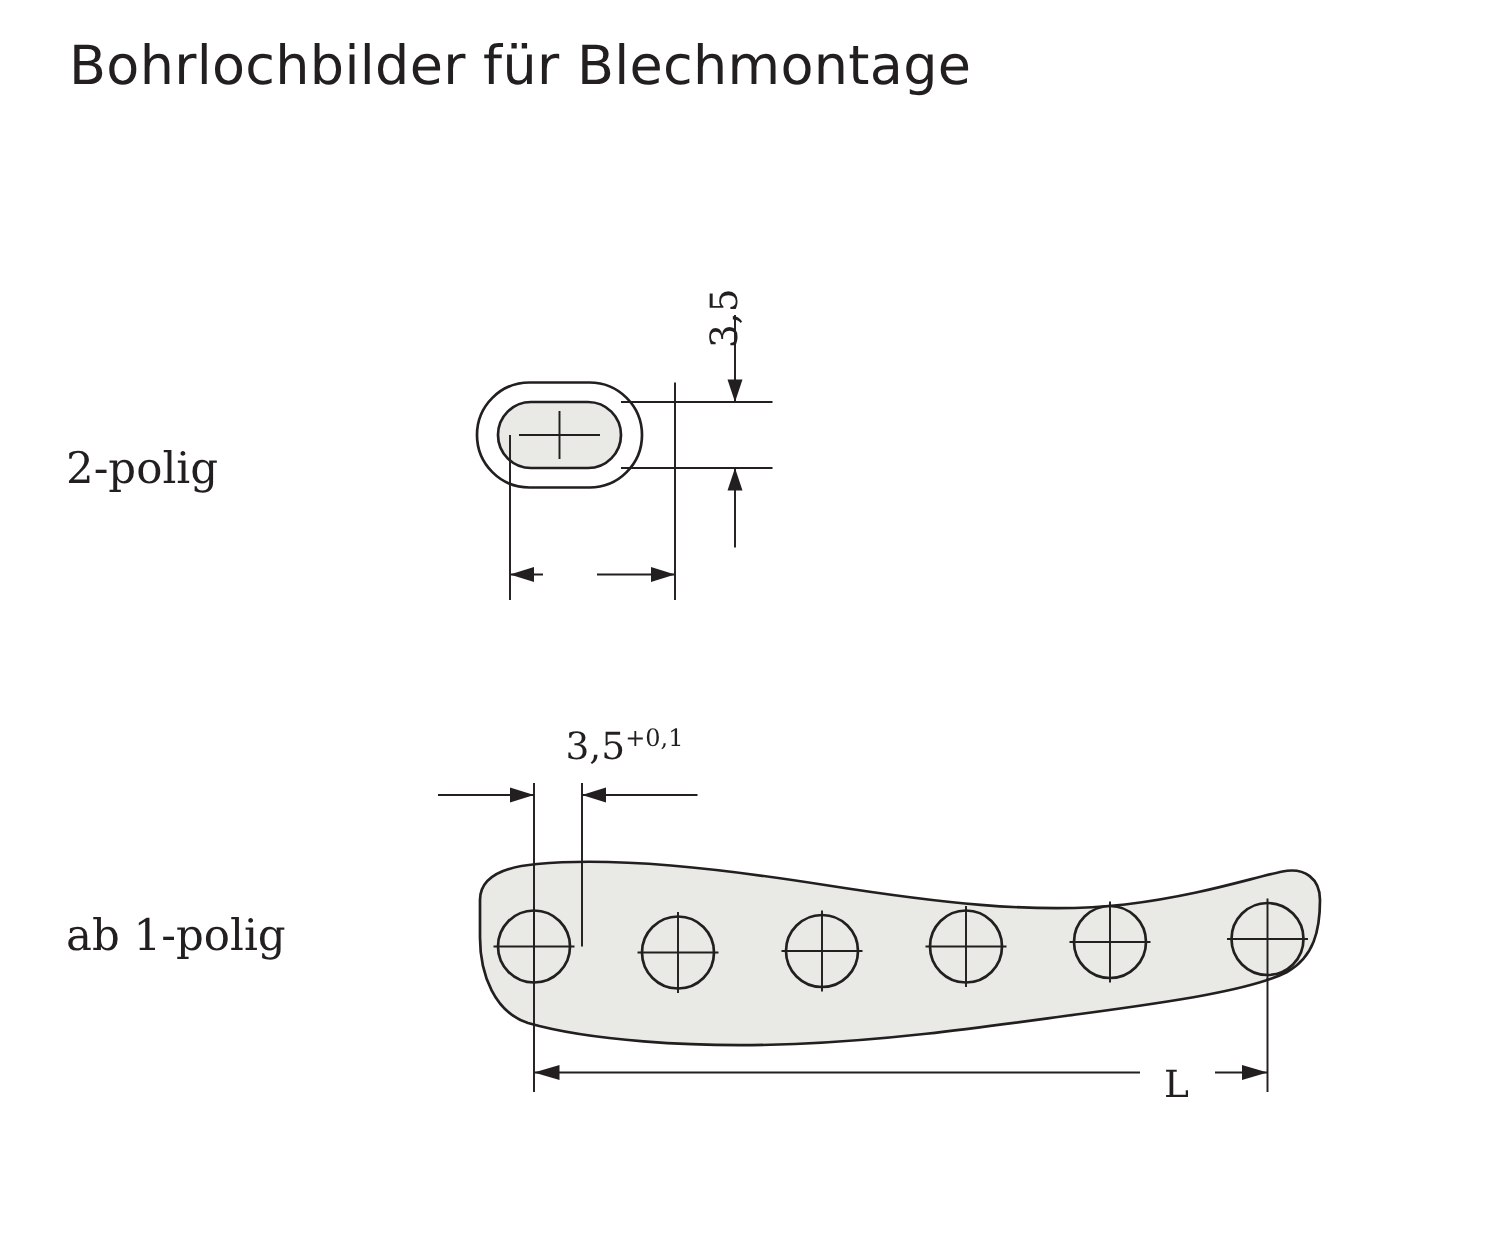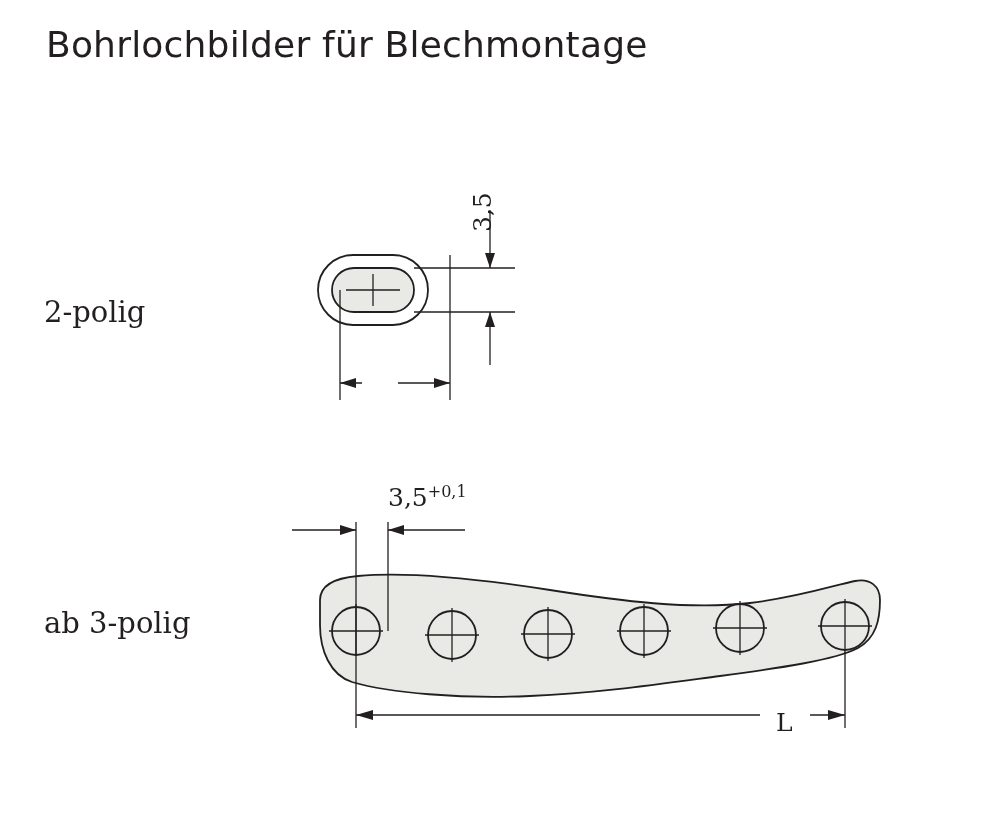--- a/index.html
+++ b/index.html
@@ -62,21 +62,21 @@
   .hole-fill { fill: #e9eae6; stroke: #231f20; stroke-width: 1.8; }
   .outline-only { fill: none; stroke: #231f20; stroke-width: 1.8; }
 </style>
 </head>
 <body>
 
 <div class="page-title">Bohrlochbilder für Blechmontage</div>
 
 <div class="row-label label-2polig">2-polig</div>
 
-<div class="row-label label-3polig">ab 3-polig</div>
+<div class="row-label label-3polig">ab 1-polig</div>
 
 <div class="dim-vert" style="left: 468px; top: 232px;">3,5</div>
 
 <div class="dim-text" style="left: 368px; top: 369px;">7</div>
 
 <svg width="340" height="260" style="left: 300px; top: 200px;">
 
   <rect class="outline-only" x="18" y="55" width="110" height="70" rx="35" ry="35"></rect>
 
   <rect class="shape-fill" x="32" y="68" width="82" height="44" rx="22" ry="22"></rect>
@@ -96,21 +96,21 @@
   <line class="ln-thin" x1="40" y1="90" x2="40" y2="200"></line>
   <line class="ln-thin" x1="150" y1="55" x2="150" y2="200"></line>
 
   <line class="ln-thin" x1="40" y1="183" x2="150" y2="183"></line>
   <polygon points="40,183 56,178 56,188" fill="#231f20"></polygon>
   <polygon points="150,183 134,178 134,188" fill="#231f20"></polygon>
 
   <rect x="62" y="170" width="36" height="26" fill="#ffffff"></rect>
 </svg>
 
-<div class="dim-text" style="left: 388px; top: 482px;"><span>3,5</span><span class="sup">+0,1</span></div>
+<div class="dim-text" style="left: 377px; top: 482px;"><span>3,5</span><span class="sup">+0,1</span></div>
 
 <div class="dim-text" style="left: 776px; top: 708px;">L</div>
 
 <svg width="640" height="290" style="left: 280px; top: 500px;">
 
   <path class="shape-fill" d="M 40 100
            C 40 85, 55 78, 78 76
            C 130 71, 200 79, 270 90
            C 340 101, 410 110, 470 103
            C 520 97, 555 85, 575 81

